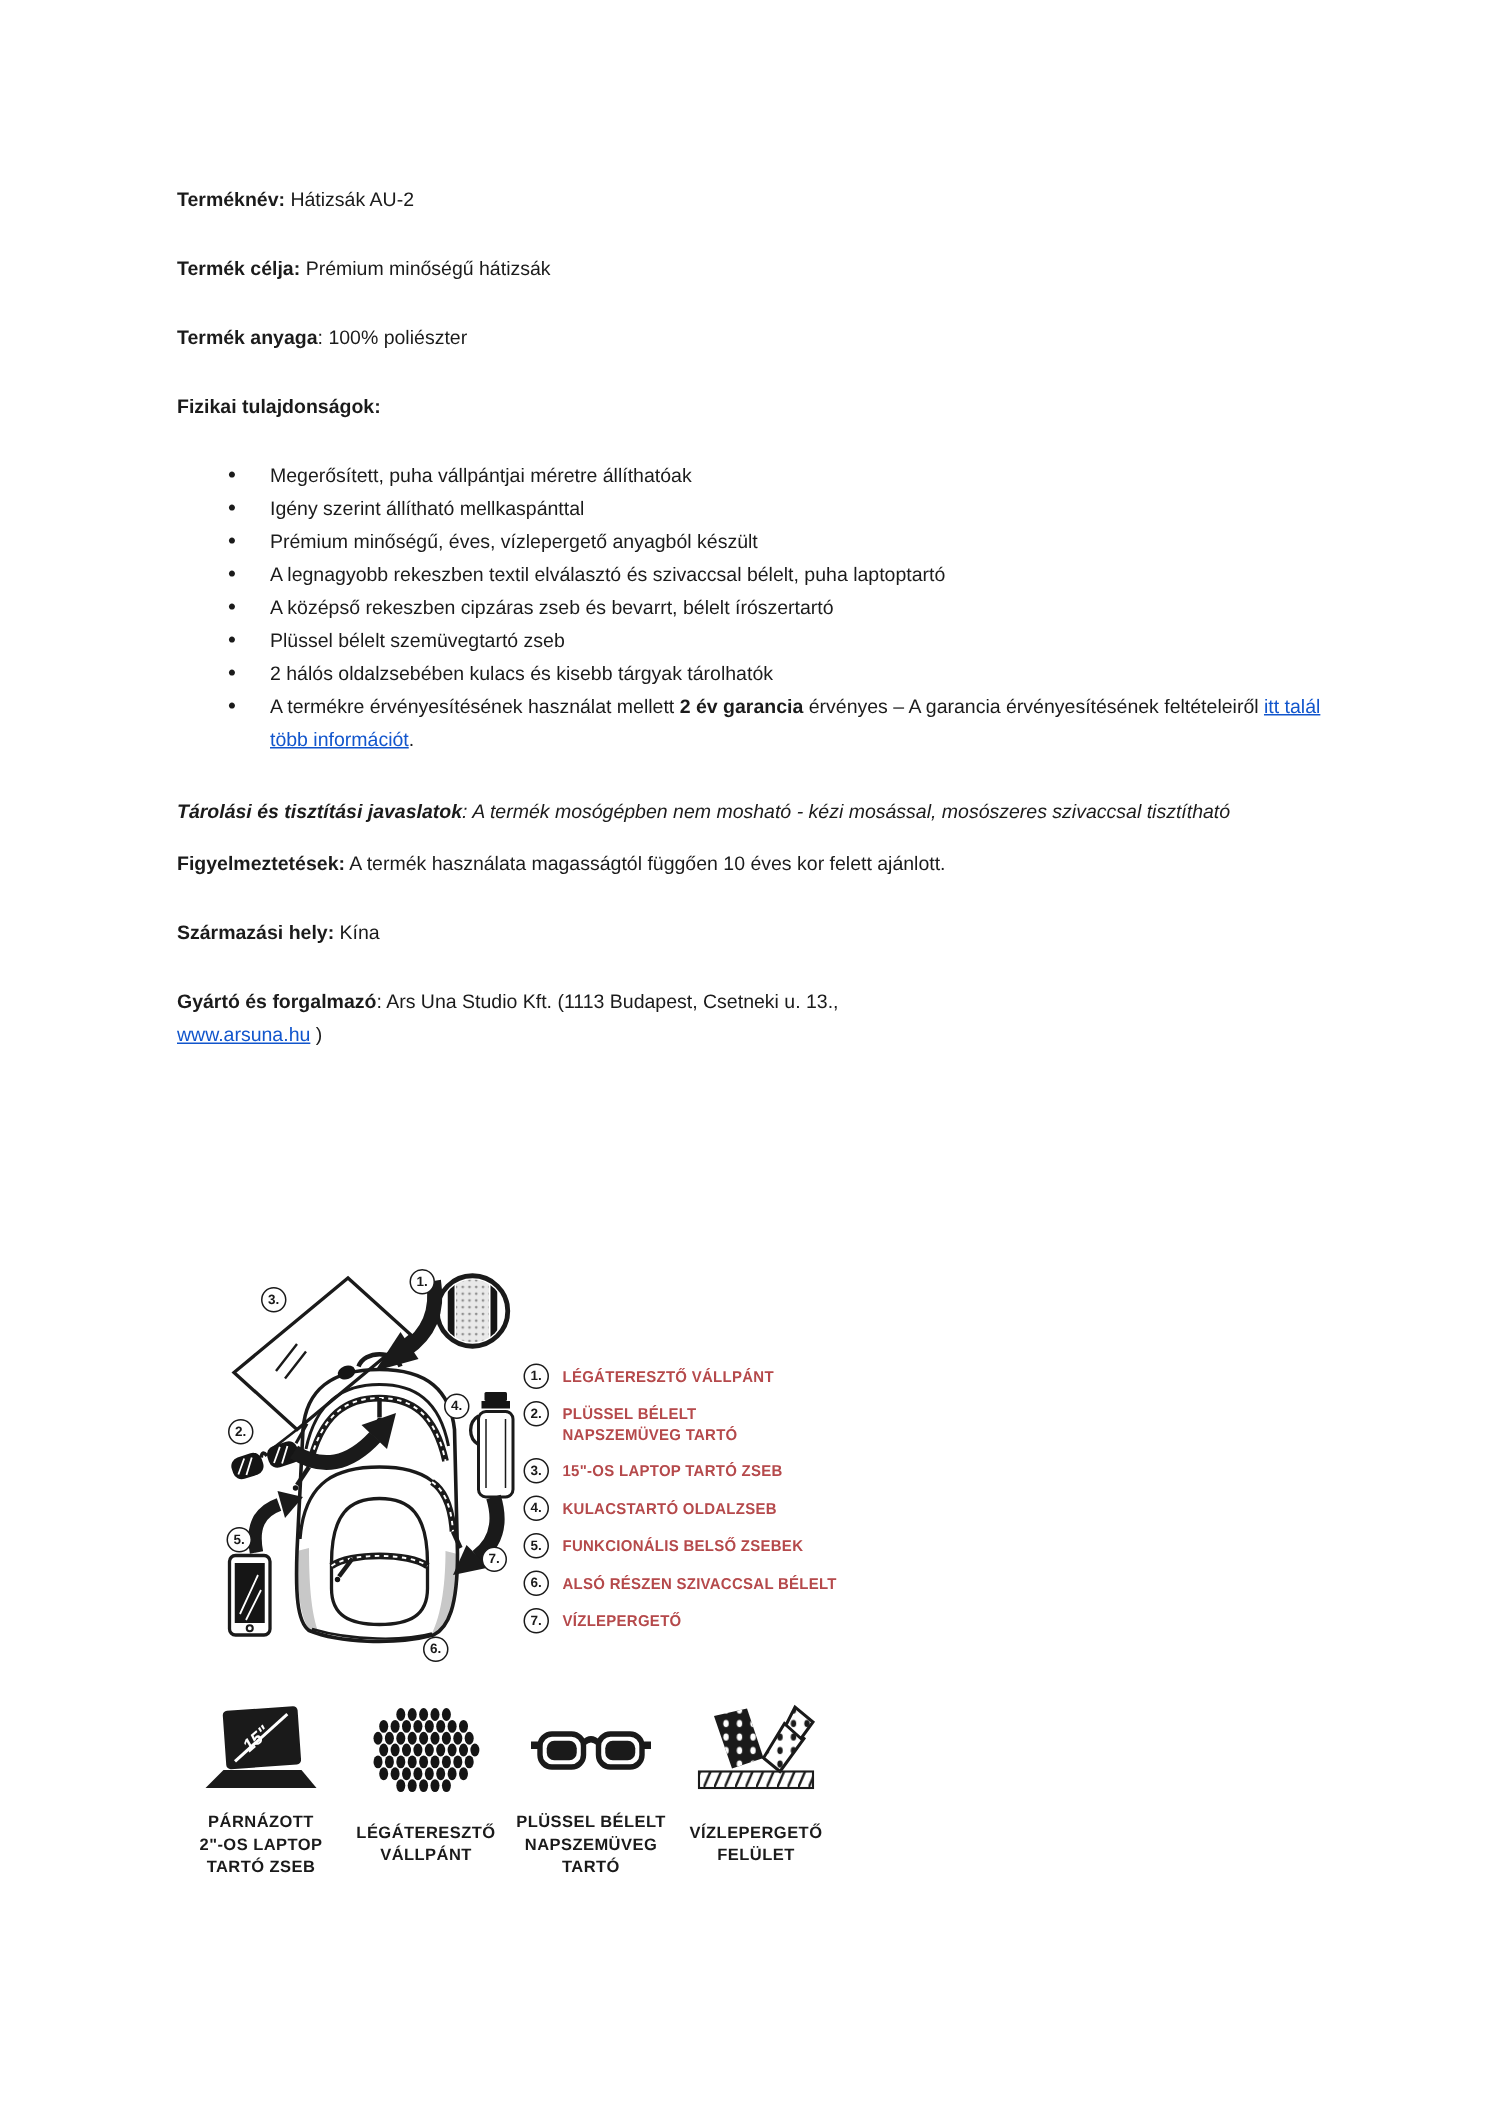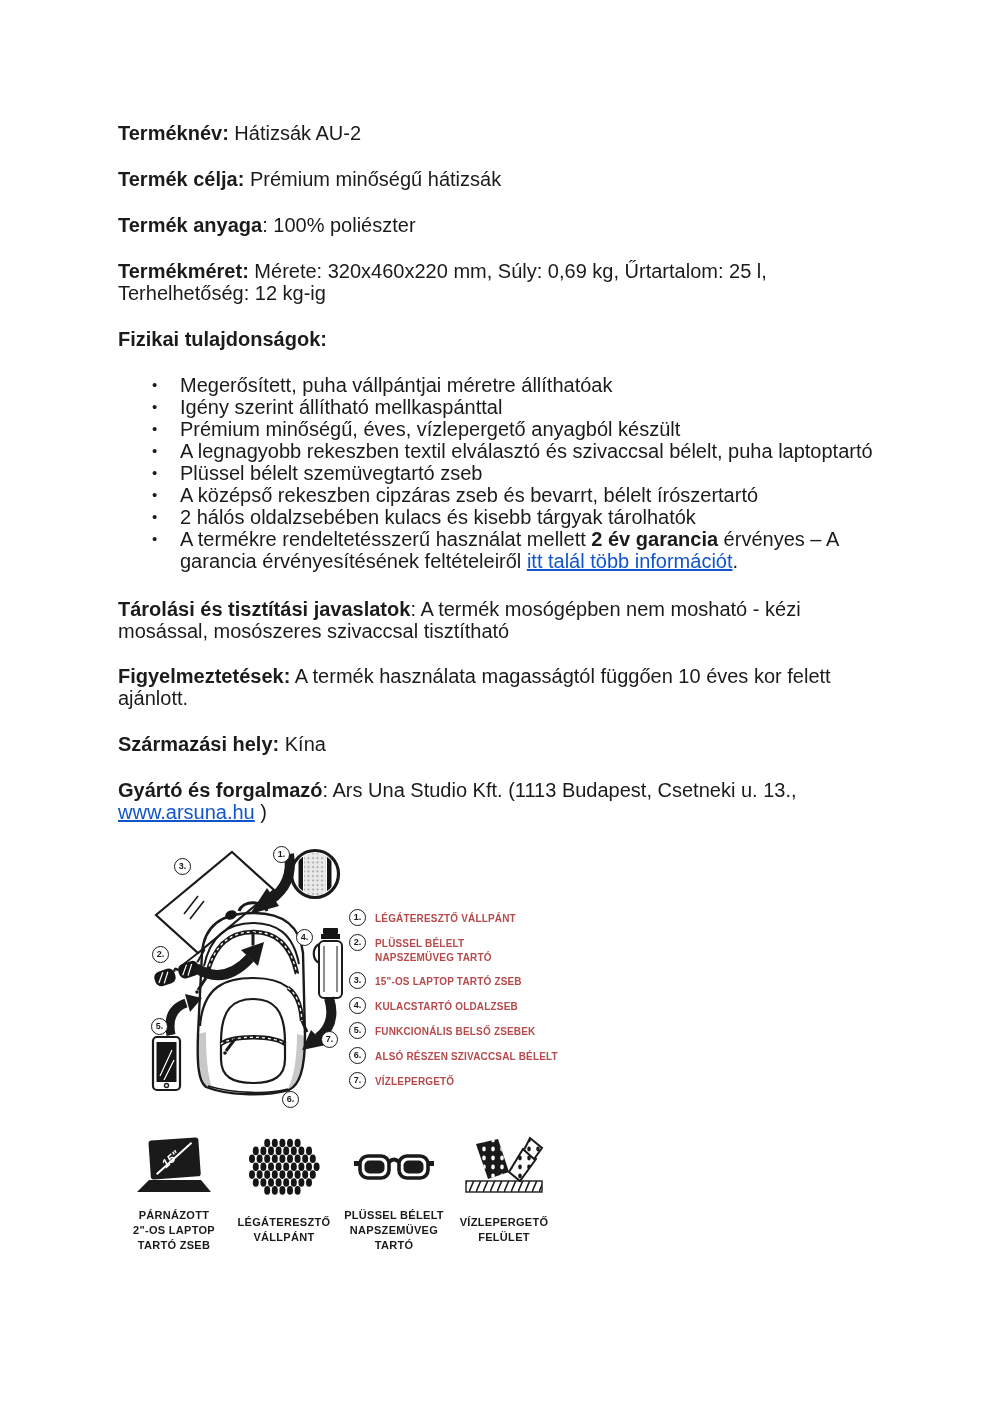--- a/index.html
+++ b/index.html
@@ -1,23 +1,23 @@
 <!DOCTYPE html>
 <html><head>
 <meta charset="utf-8">
 <style>
   html,body { margin:0; padding:0; background:#e8e8e8; }
   .page {
     position:relative; width:1000px; height:1414px; margin:0 auto;
     background:#ffffff; overflow:hidden;
     font-family:"Liberation Sans", sans-serif; color:#1b1b1b;
   }
-  .doc { position:absolute; left:118px; top:122px; width:764px; font-size:20px; line-height:22px; }
+  .doc { position:absolute; left:118px; top:122px; width:764px; font-size:13px; line-height:22px; }
   .para { margin:0 0 24px 0; }
-  .para.tight { margin-bottom:23px; }
+  .para.tight { margin-bottom:13px;font-style:italic; }
   .para b { font-weight:bold; }
   a.doclink { color:#1155cc; cursor:pointer; }
   ul.props { list-style:none; margin:16px 0 26px 0; padding:0 0 0 32px; }
   ul.props li { position:relative; padding-left:30px; margin:0; }
   ul.props li::before { content:"•"; position:absolute; left:2px; top:0; font-size:15px; }
 
   
   .diagram { position:absolute; left:140px; top:838px; width:560px; height:295px; }
   .diagram svg.scene { position:absolute; left:0; top:0; }
   .badge {
@@ -58,37 +58,34 @@
     </p>
 
     <p class="para">
       <b>Termék célja:</b><span> Prémium minőségű hátizsák</span>
     </p>
 
     <p class="para">
       <b>Termék anyaga</b><span>: 100% poliészter</span>
     </p>
 
-    <p class="para">
-      <b>Termékméret:</b><span> Mérete: 320x460x220 mm, Súly: 0,69 kg, Űrtartalom: 25 l, Terhelhetőség: 12 kg-ig</span>
-    </p>
 
     <p class="para">
       <b>Fizikai tulajdonságok:</b>
     </p>
 
     <ul class="props">
       <li>Megerősített, puha vállpántjai méretre állíthatóak</li>
       <li>Igény szerint állítható mellkaspánttal</li>
       <li>Prémium minőségű, éves, vízlepergető anyagból készült</li>
       <li>A legnagyobb rekeszben textil elválasztó és szivaccsal bélelt, puha laptoptartó</li>
+      <li>A középső rekeszben cipzáras zseb és bevarrt, bélelt írószertartó</li>
       <li>Plüssel bélelt szemüvegtartó zseb</li>
-      <li>A középső rekeszben cipzáras zseb és bevarrt, bélelt írószertartó</li>
       <li>2 hálós oldalzsebében kulacs és kisebb tárgyak tárolhatók</li>
-      <li><span>A termékre rendeltetésszerű használat mellett </span><b>2 év garancia</b><span> érvényes – A garancia érvényesítésének feltételeiről </span><a class="doclink" href="#">itt talál több információt</a><span>.</span></li>
+      <li><span>A termékre érvényesítésének használat mellett </span><b>2 év garancia</b><span> érvényes – A garancia érvényesítésének feltételeiről </span><a class="doclink" href="#">itt talál több információt</a><span>.</span></li>
     </ul>
 
     <p class="para tight">
       <b>Tárolási és tisztítási javaslatok</b><span>: A termék mosógépben nem mosható - kézi mosással, mosószeres szivaccsal tisztítható</span>
     </p>
 
     <p class="para">
       <b>Figyelmeztetések:</b><span> A termék használata magasságtól függően 10 éves kor felett ajánlott.</span>
     </p>
 

